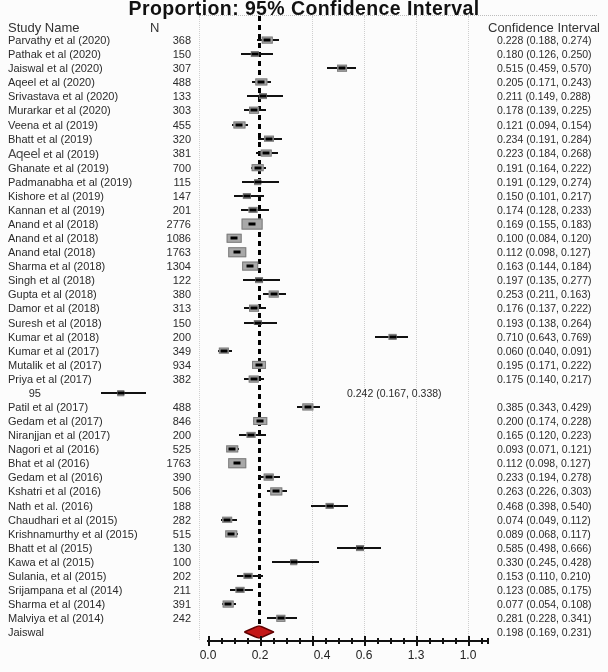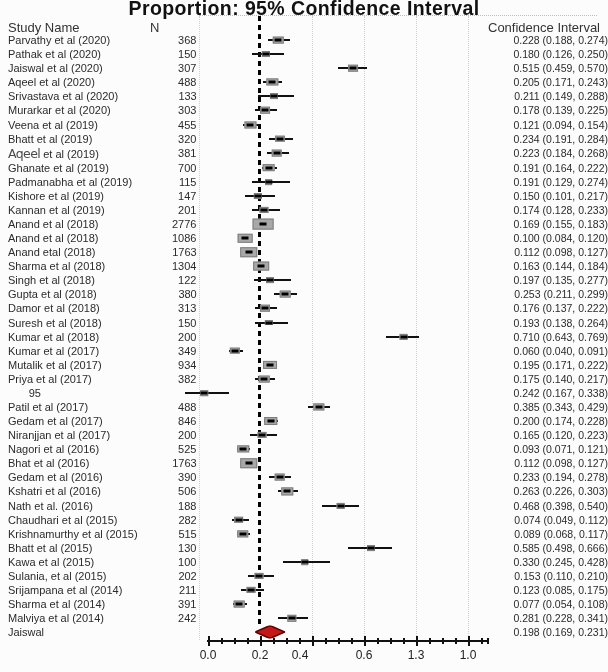--- a/index.html
+++ b/index.html
@@ -16,21 +16,21 @@
   .head-n{left:150px;}
   .head-ci{left:488px;}
   .top-rule{position:absolute;left:199px;top:15px;width:398px;border-top:1px dotted #bdbdbd;}
   .panel-edge{position:absolute;left:199px;top:16px;height:624px;border-left:1px dotted #cfcfcf;}
   .gridline{position:absolute;top:16px;height:624px;width:0;border-left:1px dotted #cfcfcf;}
   .refline{
     position:absolute;top:16px;height:611px;width:3px;
     background:repeating-linear-gradient(180deg,#000 0 5px,transparent 5px 9px);
   }
   .rows{position:absolute;left:0;top:33px;width:608px;height:606px;display:flex;flex-direction:column;}
-  .row{flex:1;display:flex;align-items:center;font-size:11px;color:#2b2b2b;justify-content:space-between;}
+  .row{flex:1;display:flex;align-items:center;font-size:11px;color:#2b2b2b;}
   .c-study{width:142px;padding-left:8px;white-space:nowrap;overflow:hidden;}
   .c-n{width:41px;text-align:right;padding-right:4px;}
   .c-plot{width:291px;margin-left:4px;position:relative;height:100%;}
   .c-ci{padding-left:7px;font-size:10.5px;white-space:nowrap;}
   .alt-prefix{font-family:"DejaVu Sans",sans-serif;font-size:12.5px;color:#4a4a4a;letter-spacing:-0.6px;}
   .ci-line{position:absolute;height:2px;background:#111;top:50%;margin-top:-1px;}
   .wbox{position:absolute;top:50%;transform:translate(-50%,-50%);background:#a8a8a8;border:1px solid #7d7d7d;box-sizing:border-box;}
   .pt{position:absolute;top:50%;transform:translate(-50%,-50%);width:7px;height:3px;background:#000;}
   .diamond{position:absolute;top:50%;transform:translate(-50%,-50%);}
   .axis{position:absolute;left:0;top:0;width:608px;height:672px;pointer-events:none;}
@@ -243,21 +243,21 @@
         <div class="c-ci">0.197 (0.135, 0.277)</div>
       </div>
       <div class="row">
         <div class="c-study">Gupta et al (2018)</div>
         <div class="c-n">380</div>
         <div class="c-plot">
           <div class="ci-line" style="left: 63.86px; width: 22.88px;"></div>
           <div class="wbox" style="left: 74.78px; width: 10.543px; height: 6.83923px; background: rgb(168, 168, 168); border-color: rgb(125, 125, 125);"></div>
           <div class="pt" style="left: 74.78px;"></div>
         </div>
-        <div class="c-ci">0.253 (0.211, 0.299)</div>
+        <div class="c-ci">0.253 (0.211, 0.163)</div>
       </div>
       <div class="row">
         <div class="c-study">Damor  et al (2018)</div>
         <div class="c-n">313</div>
         <div class="c-plot">
           <div class="ci-line" style="left: 44.62px; width: 22.1px;"></div>
           <div class="wbox" style="left: 54.76px; width: 9.98446px; height: 6.62302px; background: rgb(168, 168, 168); border-color: rgb(125, 125, 125);"></div>
           <div class="pt" style="left: 54.76px;"></div>
         </div>
         <div class="c-ci">0.176 (0.137, 0.222)</div>
@@ -495,21 +495,21 @@
       </div>
     </div>
 
   <div class="axis" id="axis">
     <div class="axis-line"></div>
   <div class="tick major" style="left: 208px;"></div>
       <div class="tick-label" style="left: 208px;">0.0</div>
       <div class="tick major" style="left: 260px;"></div>
       <div class="tick-label" style="left: 260px;">0.2</div>
       <div class="tick major" style="left: 312px;"></div>
-      <div class="tick-label" style="left: 300px;">0.4</div>
+      <div class="tick-label" style="left: 322px;">0.4</div>
       <div class="tick major" style="left: 364px;"></div>
       <div class="tick-label" style="left: 364px;">0.6</div>
       <div class="tick major" style="left: 416px;"></div>
       <div class="tick-label" style="left: 416px;">1.3</div>
       <div class="tick major" style="left: 468px;"></div>
       <div class="tick-label" style="left: 468px;">1.0</div>
       <div class="tick minor" style="left: 221px;"></div>
       <div class="tick minor" style="left: 234px;"></div>
       <div class="tick minor" style="left: 247px;"></div>
       <div class="tick minor" style="left: 273px;"></div>

